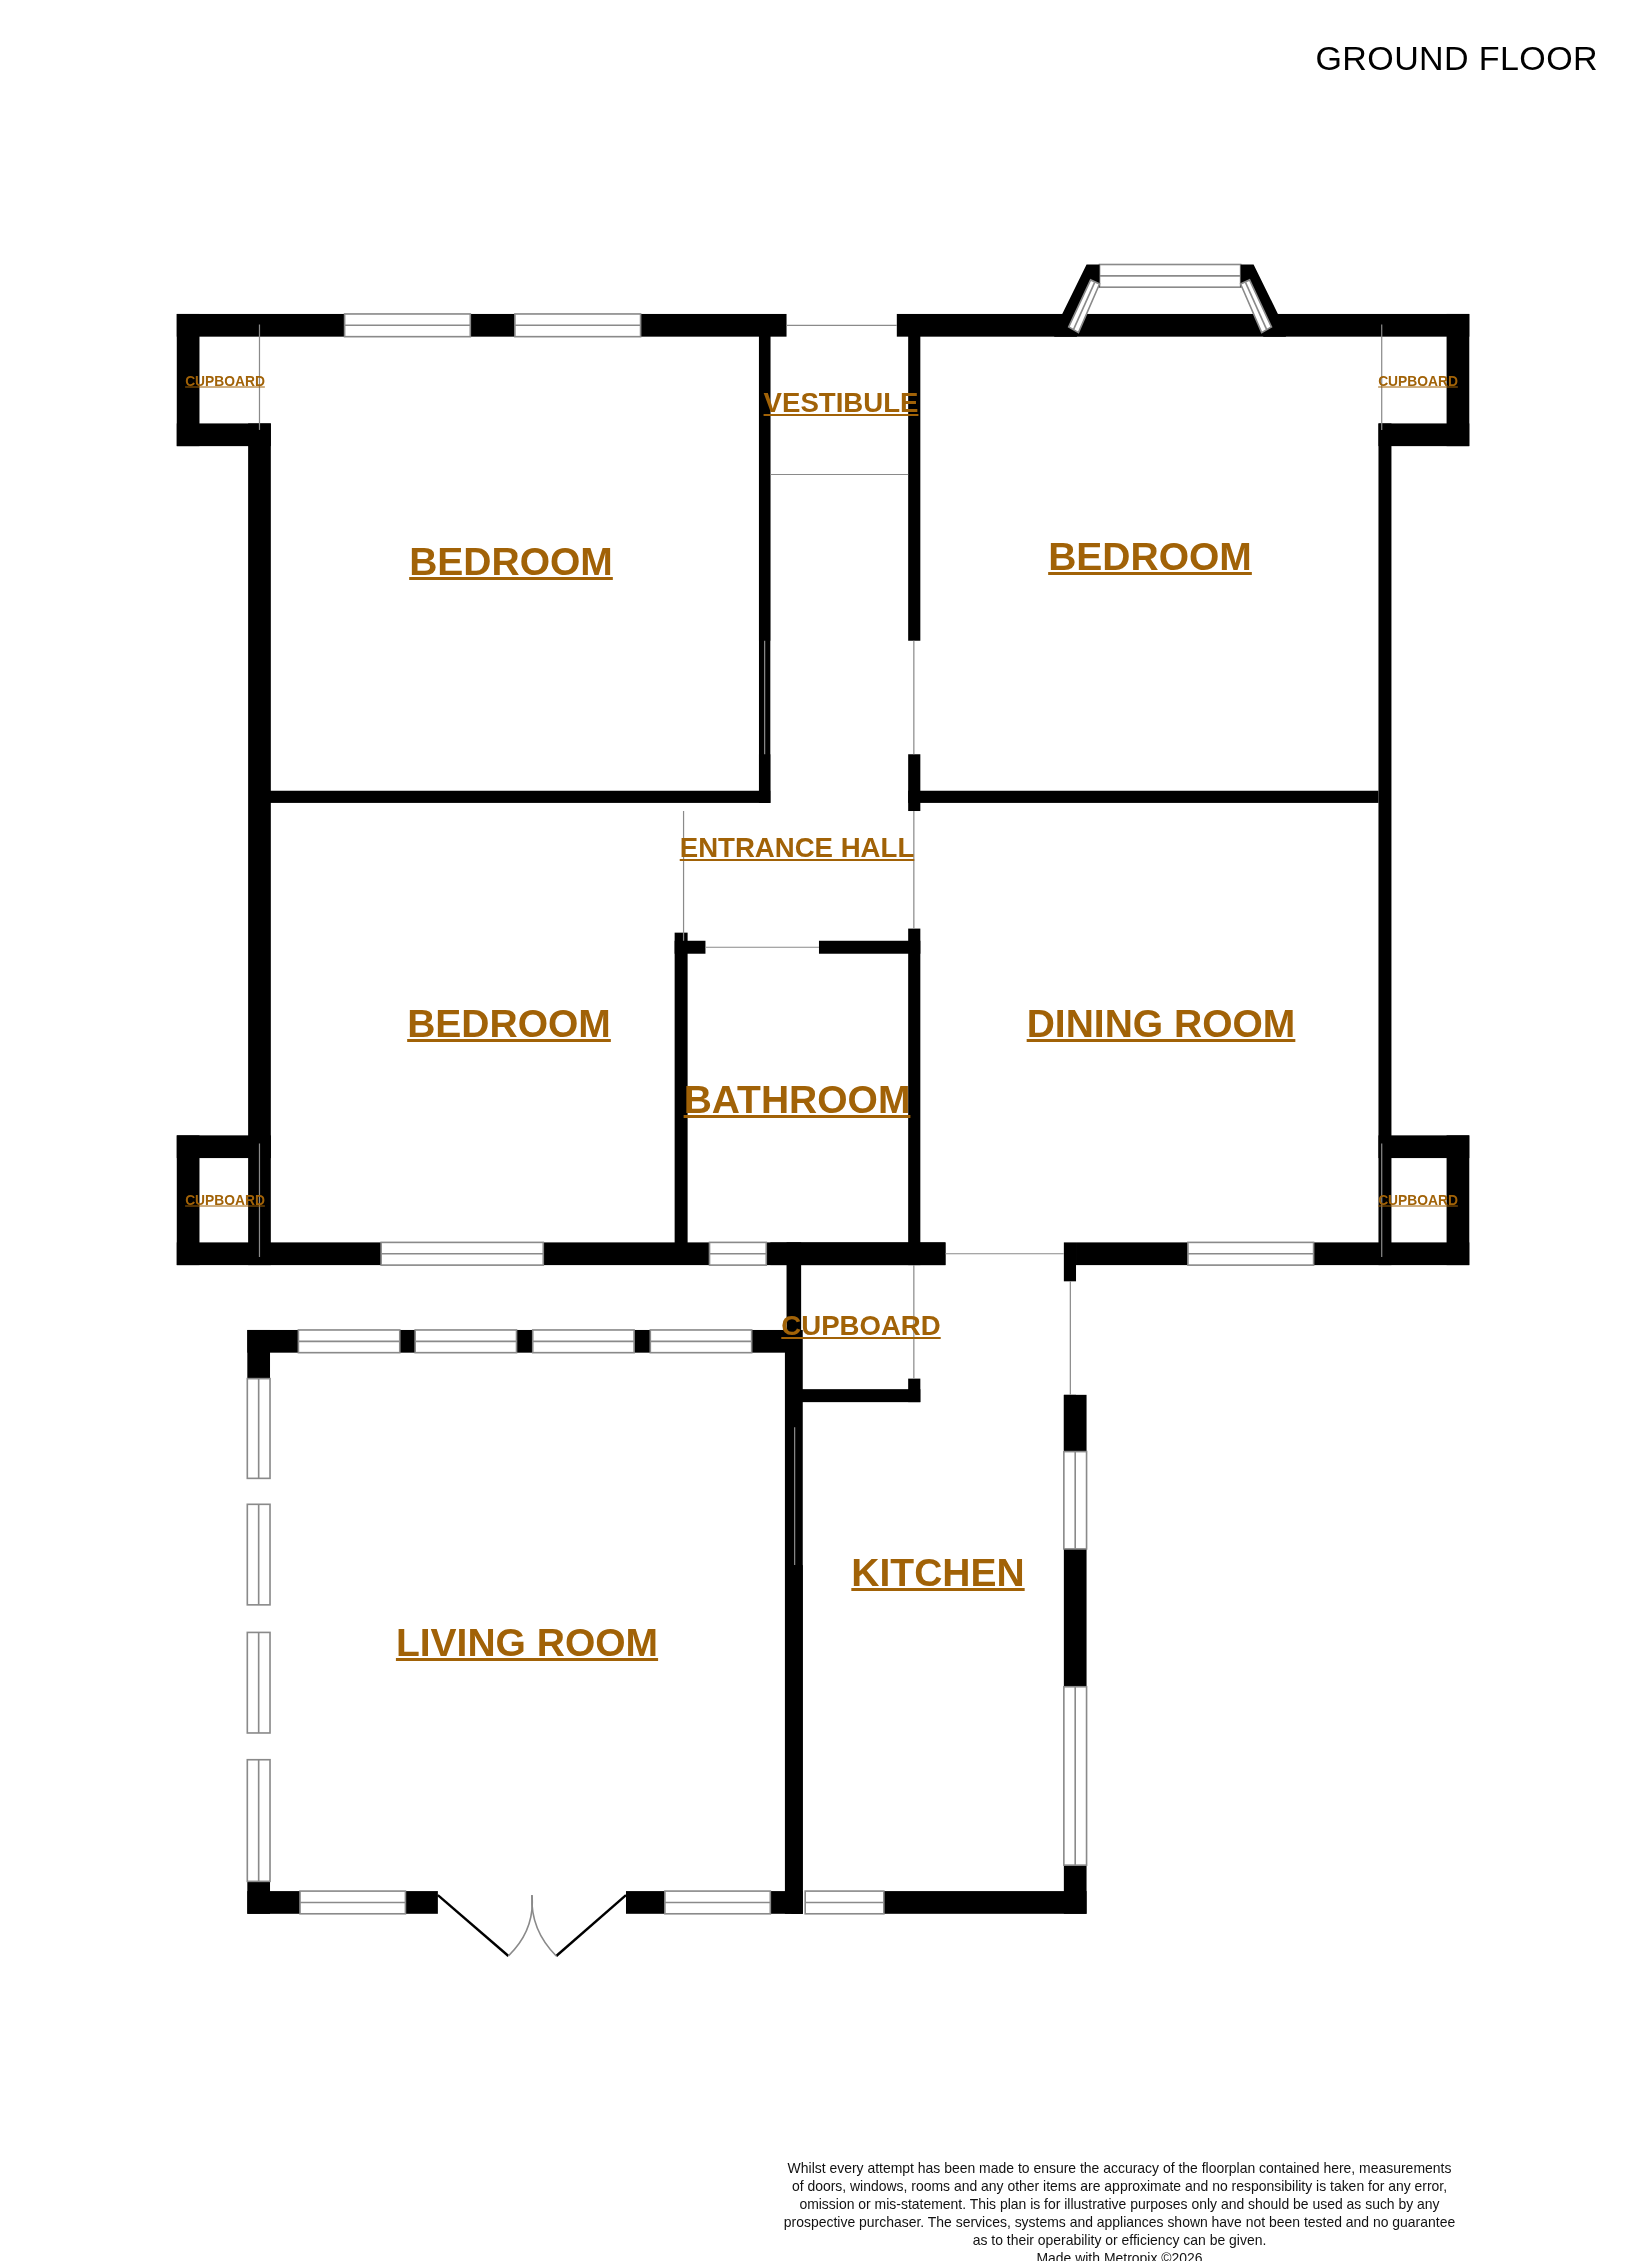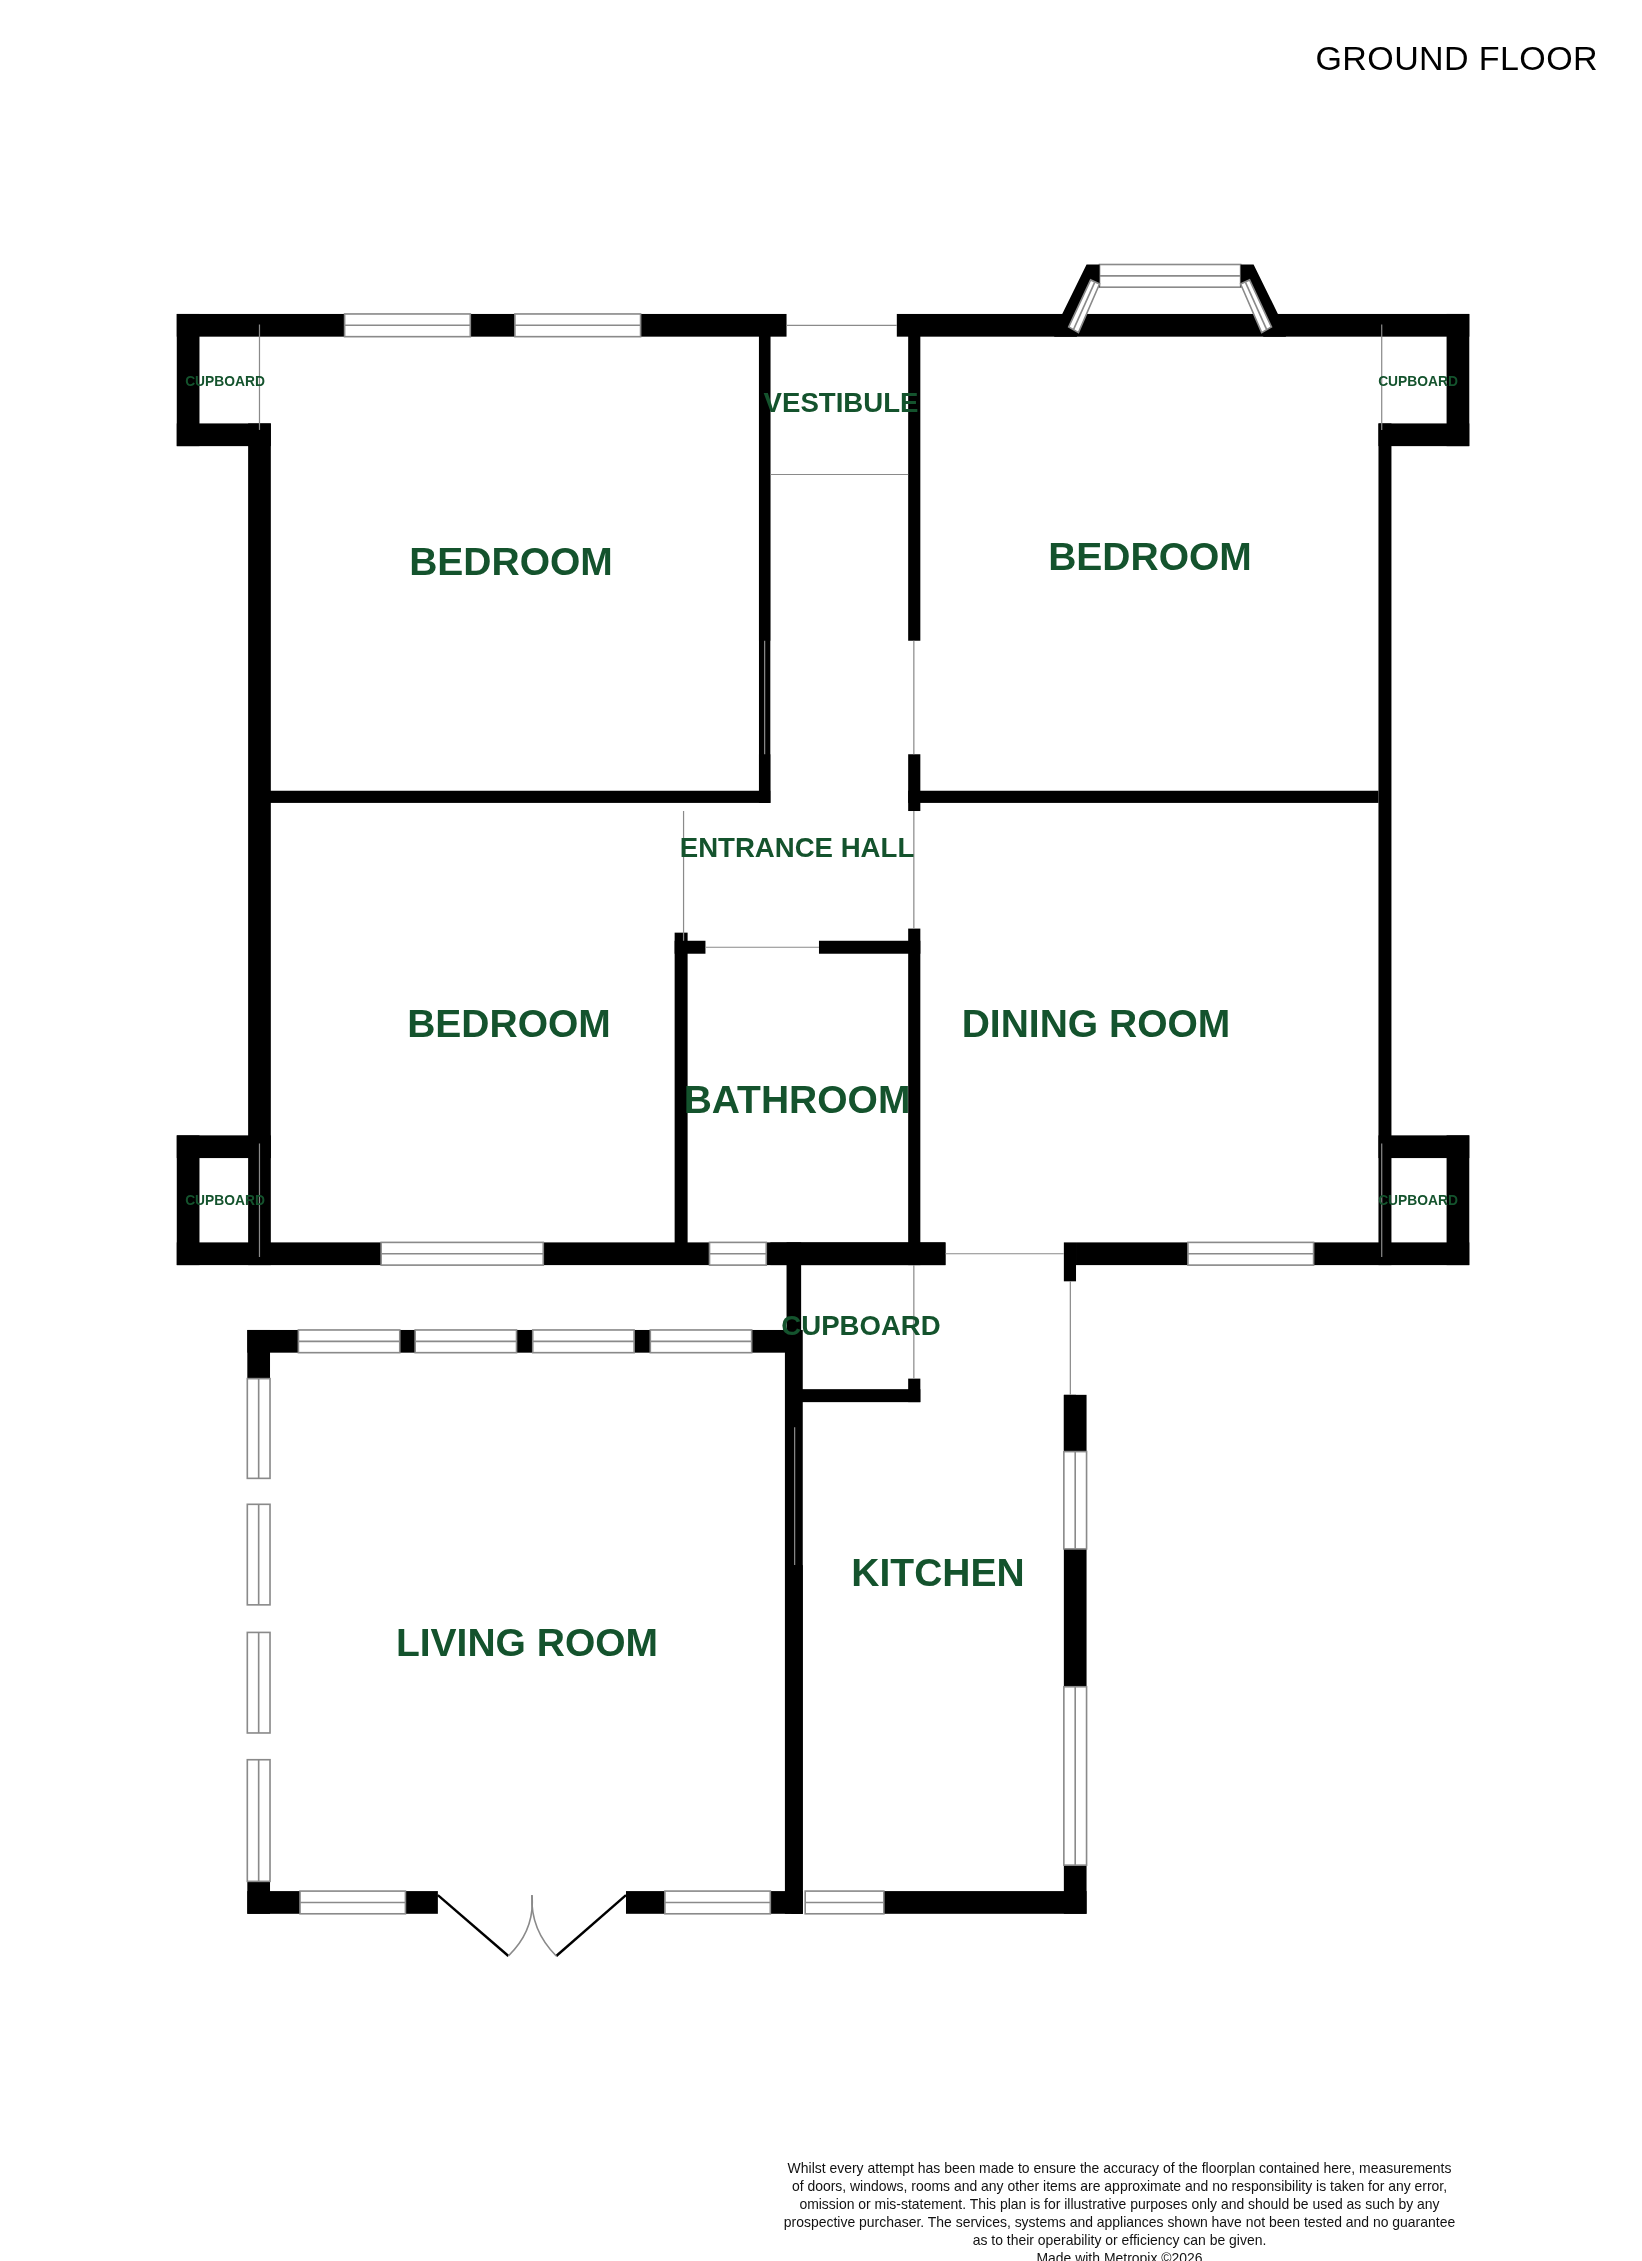--- a/index.html
+++ b/index.html
@@ -4,21 +4,21 @@
   <style>
     html, body { margin: 0; padding: 0; background: #ffffff; }
     body { width: 1642px; height: 2261px; position: relative; overflow: hidden; }
     #plan-svg { position: absolute; left: 0; top: 0; width: 1642px; height: 2261px; }
     .floor-title {
       position: absolute; left: 0; width: 1598px; top: 39px; text-align: right;
       font-family: "Liberation Sans", sans-serif; font-size: 34px; color: #000; letter-spacing: 0.4px;
     }
     .room-label {
       position: absolute; font-family: "Liberation Sans", sans-serif; font-weight: bold;
-      color: #14532d; white-space: nowrap; transform: translate(-50%, -50%);
+      color: #a16207; white-space: nowrap; transform: translate(-50%, -50%); text-decoration: underline;
     }
     .room-label.big { font-size: 39px; }
     .room-label.mid { font-size: 27.6px; }
     .room-label.small { font-size: 13.8px; }
     .disclaimer {
       position: absolute; left: 714px; width: 811px; top: 2159px;
       font-family: "Liberation Sans", sans-serif; font-size: 15px; line-height: 18px;
       text-align: center; color: #111; transform: scaleX(0.93); transform-origin: center top;
     }
   </style>
@@ -185,21 +185,21 @@
   </g>
 </svg>
 
 <div id="labels-layer">
     <div class="room-label big" style="left: 511px; top: 562px;">BEDROOM</div>
     <div class="room-label big" style="left: 1150px; top: 557px;">BEDROOM</div>
     <div class="room-label big" style="left: 509px; top: 1024px;">BEDROOM</div>
     <div class="room-label mid" style="left: 841px; top: 403px;">VESTIBULE</div>
     <div class="room-label mid" style="left: 797px; top: 848px;">ENTRANCE HALL</div>
     <div class="room-label big" style="left: 797px; top: 1100px;">BATHROOM</div>
-    <div class="room-label big" style="left: 1096px; top: 1024px;">DINING ROOM</div>
+    <div class="room-label big" style="left: 1161px; top: 1024px;">DINING ROOM</div>
     <div class="room-label mid" style="left: 861px; top: 1326px;">CUPBOARD</div>
     <div class="room-label big" style="left: 938px; top: 1573px; text-align: center;">KITCHEN</div>
     <div class="room-label big" style="left: 527px; top: 1619px; margin-top: 24px;">LIVING ROOM</div>
     <div class="room-label small" style="left: 225px; top: 381px;">CUPBOARD</div>
     <div class="room-label small" style="left: 1418px; top: 381px;">CUPBOARD</div>
     <div class="room-label small" style="left: 225px; top: 1200px;">CUPBOARD</div>
     <div class="room-label small" style="left: 1418px; top: 1200px;">CUPBOARD</div>
   </div>
 
 <div class="disclaimer">

